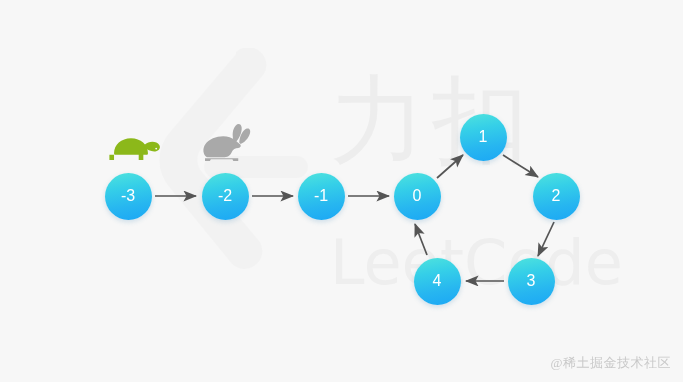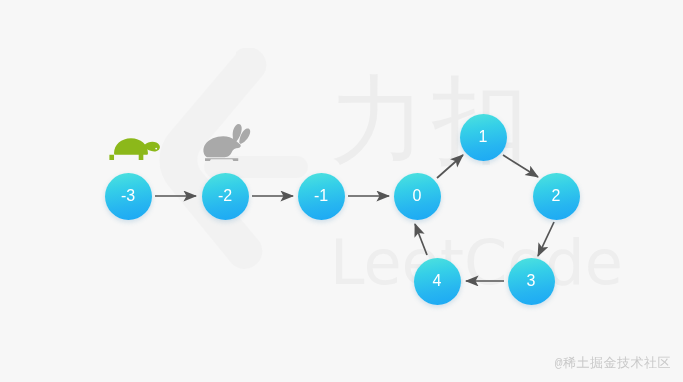--- a/index.html
+++ b/index.html
@@ -52,21 +52,21 @@
     line-height: 1;
     white-space: nowrap;
     pointer-events: none;
   }
   .credit {
     position: absolute;
     right: 12px;
     bottom: 10px;
     font-size: 13px;
     color: #c9c9c9;
-    font-family: Liberation Mono, monospace;
+    font-family: Liberation Serif, serif;
     white-space: nowrap;
     letter-spacing: 0.5px;
   }
 
   
   #edges {
     position: absolute;
     left: 0;
     top: 0;
     width: 683px;

